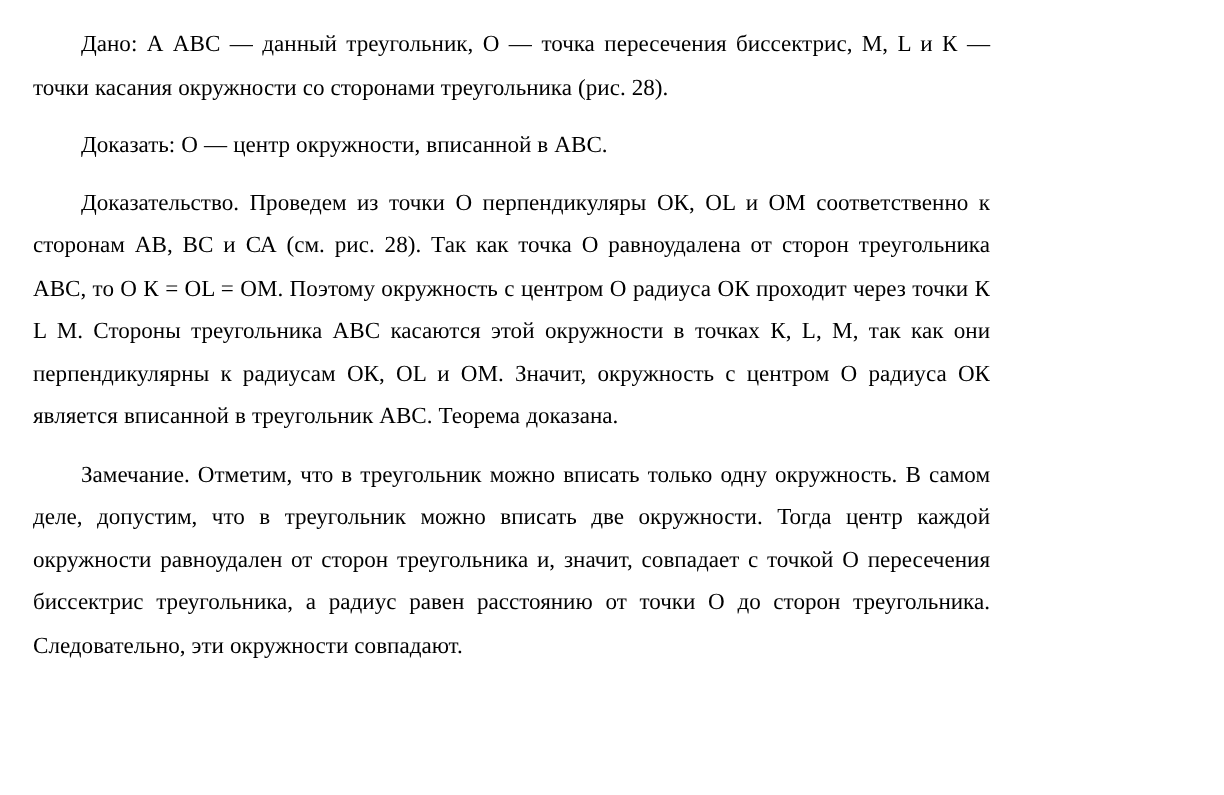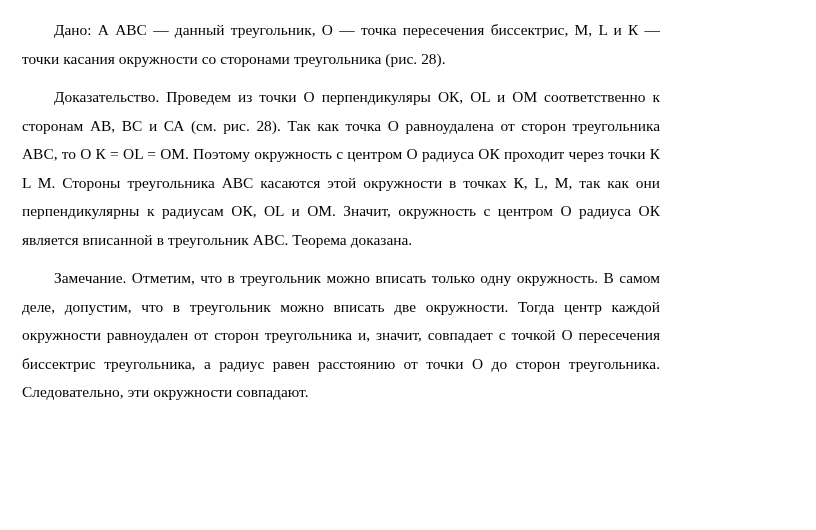--- a/index.html
+++ b/index.html
@@ -41,18 +41,19 @@
     padding-right: 0;
   }
 </style>
 </head>
 <body>
 
 <div class="page">
 
   <p class="para wide"><span class="indent-span"></span><span>Дано: А АВС — данный треугольник, О — точка пересечения биссектрис, М, L и К — точки касания окружности со сторонами треугольника (рис. 28).</span></p>
 
+  <p class="para"><span class="indent-span"></span><span>Доказать: О — центр окружности, вписанной в АВС.</span></p>
 
   <p class="para wide"><span class="indent-span"></span><span>Доказательство. Проведем из точки О перпендикуляры ОК, OL и ОМ соответственно к сторонам АВ, ВС и СА (см. рис. 28). Так как точка О равноудалена от сторон треугольника АВС, то О К = OL = ОМ. Поэтому окружность с центром О радиуса ОК проходит через точки К L М. Стороны треугольника АВС касаются этой окружности в точках К, L, М, так как они перпендикулярны к радиусам ОК, OL и ОМ. Значит, окружность с центром О радиуса ОК является вписанной в треугольник АВС. Теорема доказана.</span></p>
 
   <p class="para wide"><span class="indent-span"></span><span>Замечание. Отметим, что в треугольник можно вписать только одну окружность. В самом деле, допустим, что в треугольник можно вписать две окружности. Тогда центр каждой окружности равноудален от сторон треугольника и, значит, совпадает с точкой О пересечения биссектрис треугольника, а радиус равен расстоянию от точки О до сторон треугольника. Следовательно, эти окружности совпадают.</span></p>
 
 </div>
 
 </body></html>

